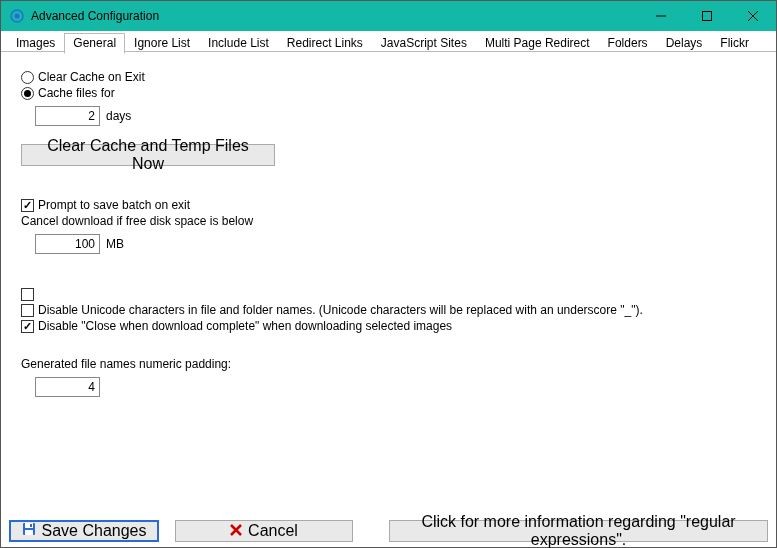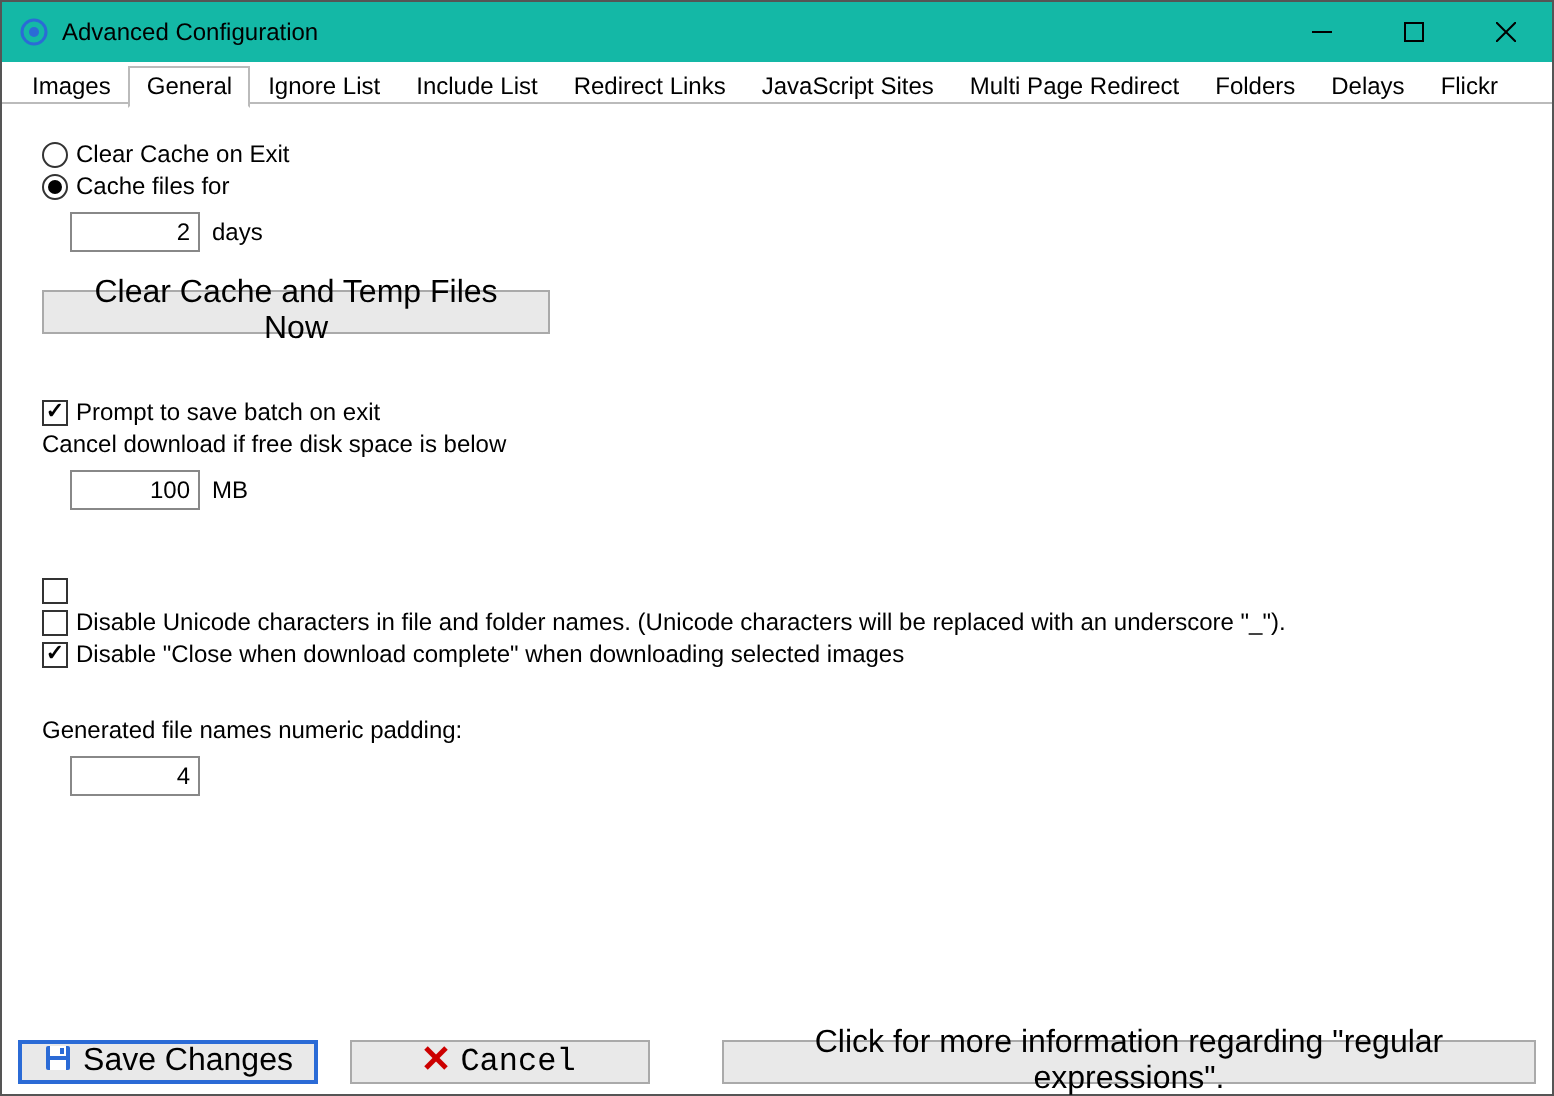--- a/index.html
+++ b/index.html
@@ -118,21 +118,21 @@
   border: 1px solid #aaa;
   background: #e9e9e9;
   display: flex;
   align-items: center;
   justify-content: center;
   gap: 6px;
   font-family: inherit;
   font-size: 16px;
 }
 .bbtn.save { width: 150px; border: 2px solid #2b6bd6; }
-.bbtn.cancel { width: 150px; font-family: Liberation Mono, monospace; }
+.bbtn.cancel { width: 178px; }
 .bbtn.info { flex: 1; margin-left: 20px; }
 </style>
 </head>
 <body>
 
 <div class="titlebar">
   <span class="app-icon">
     <svg width="14" height="14" viewBox="0 0 14 14">
         <circle cx="7" cy="7" r="6" fill="none" stroke="#2b6bd6" stroke-width="1.5"></circle>
         <circle cx="7" cy="7" r="2.5" fill="#2b6bd6"></circle>

